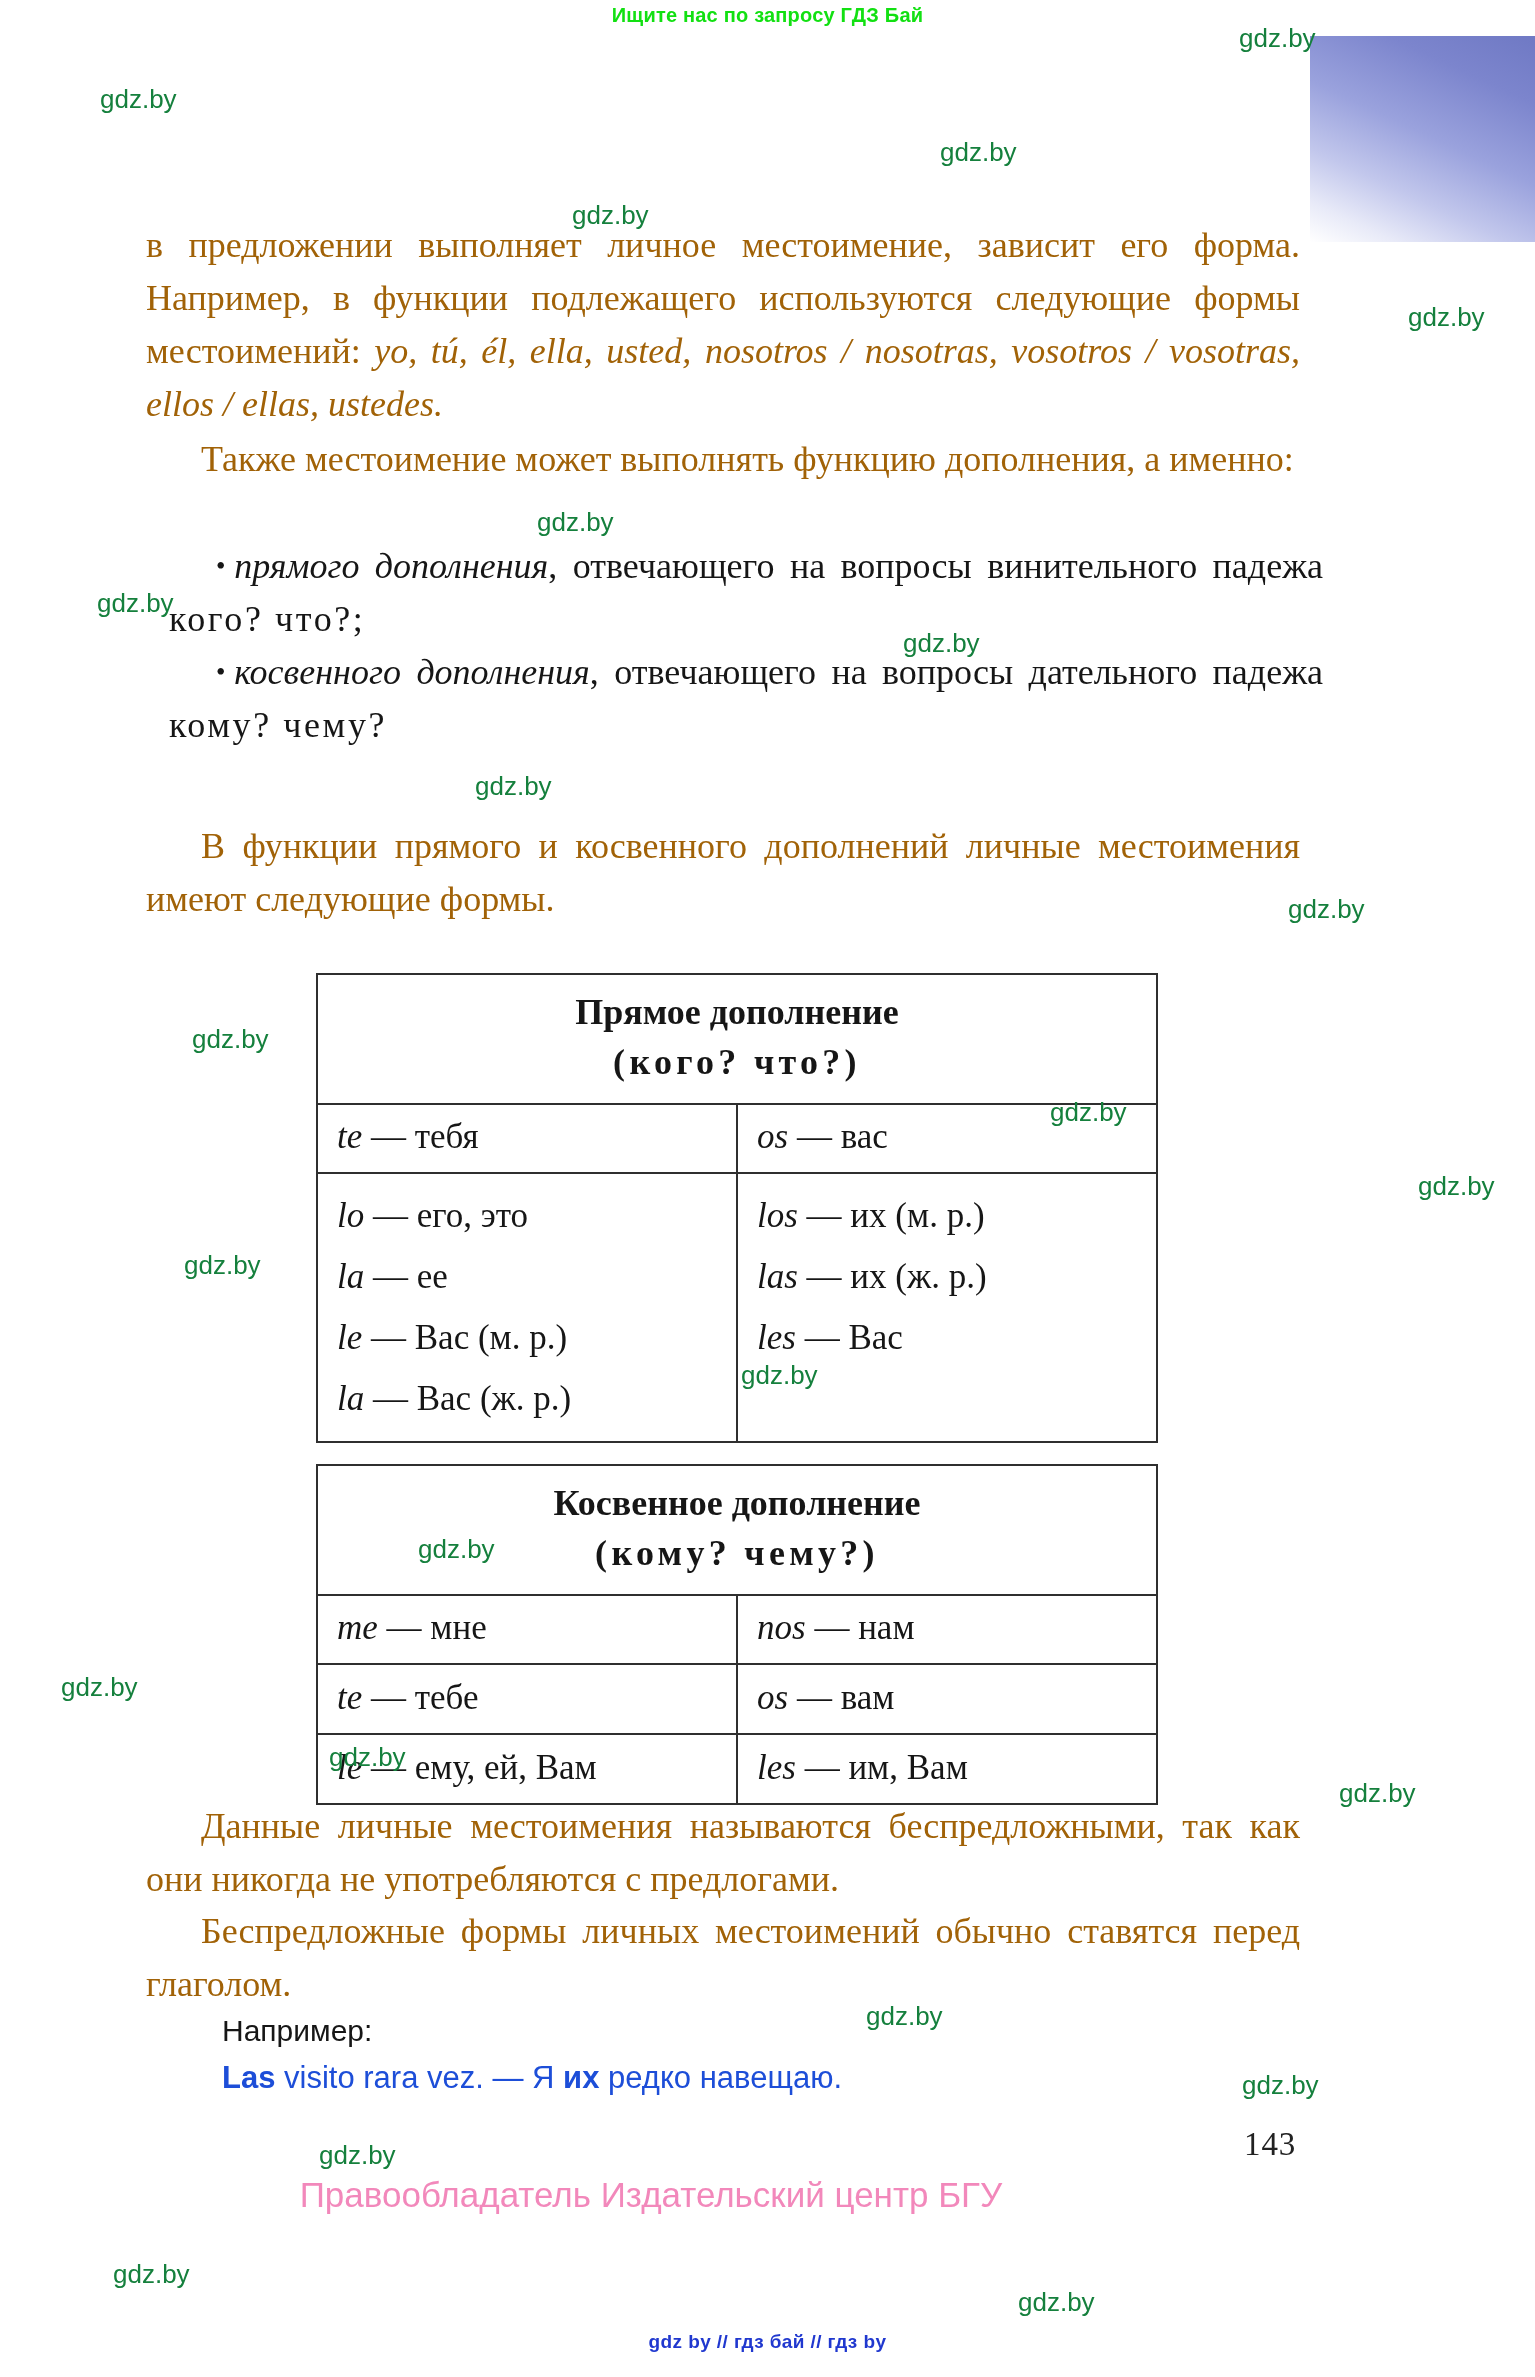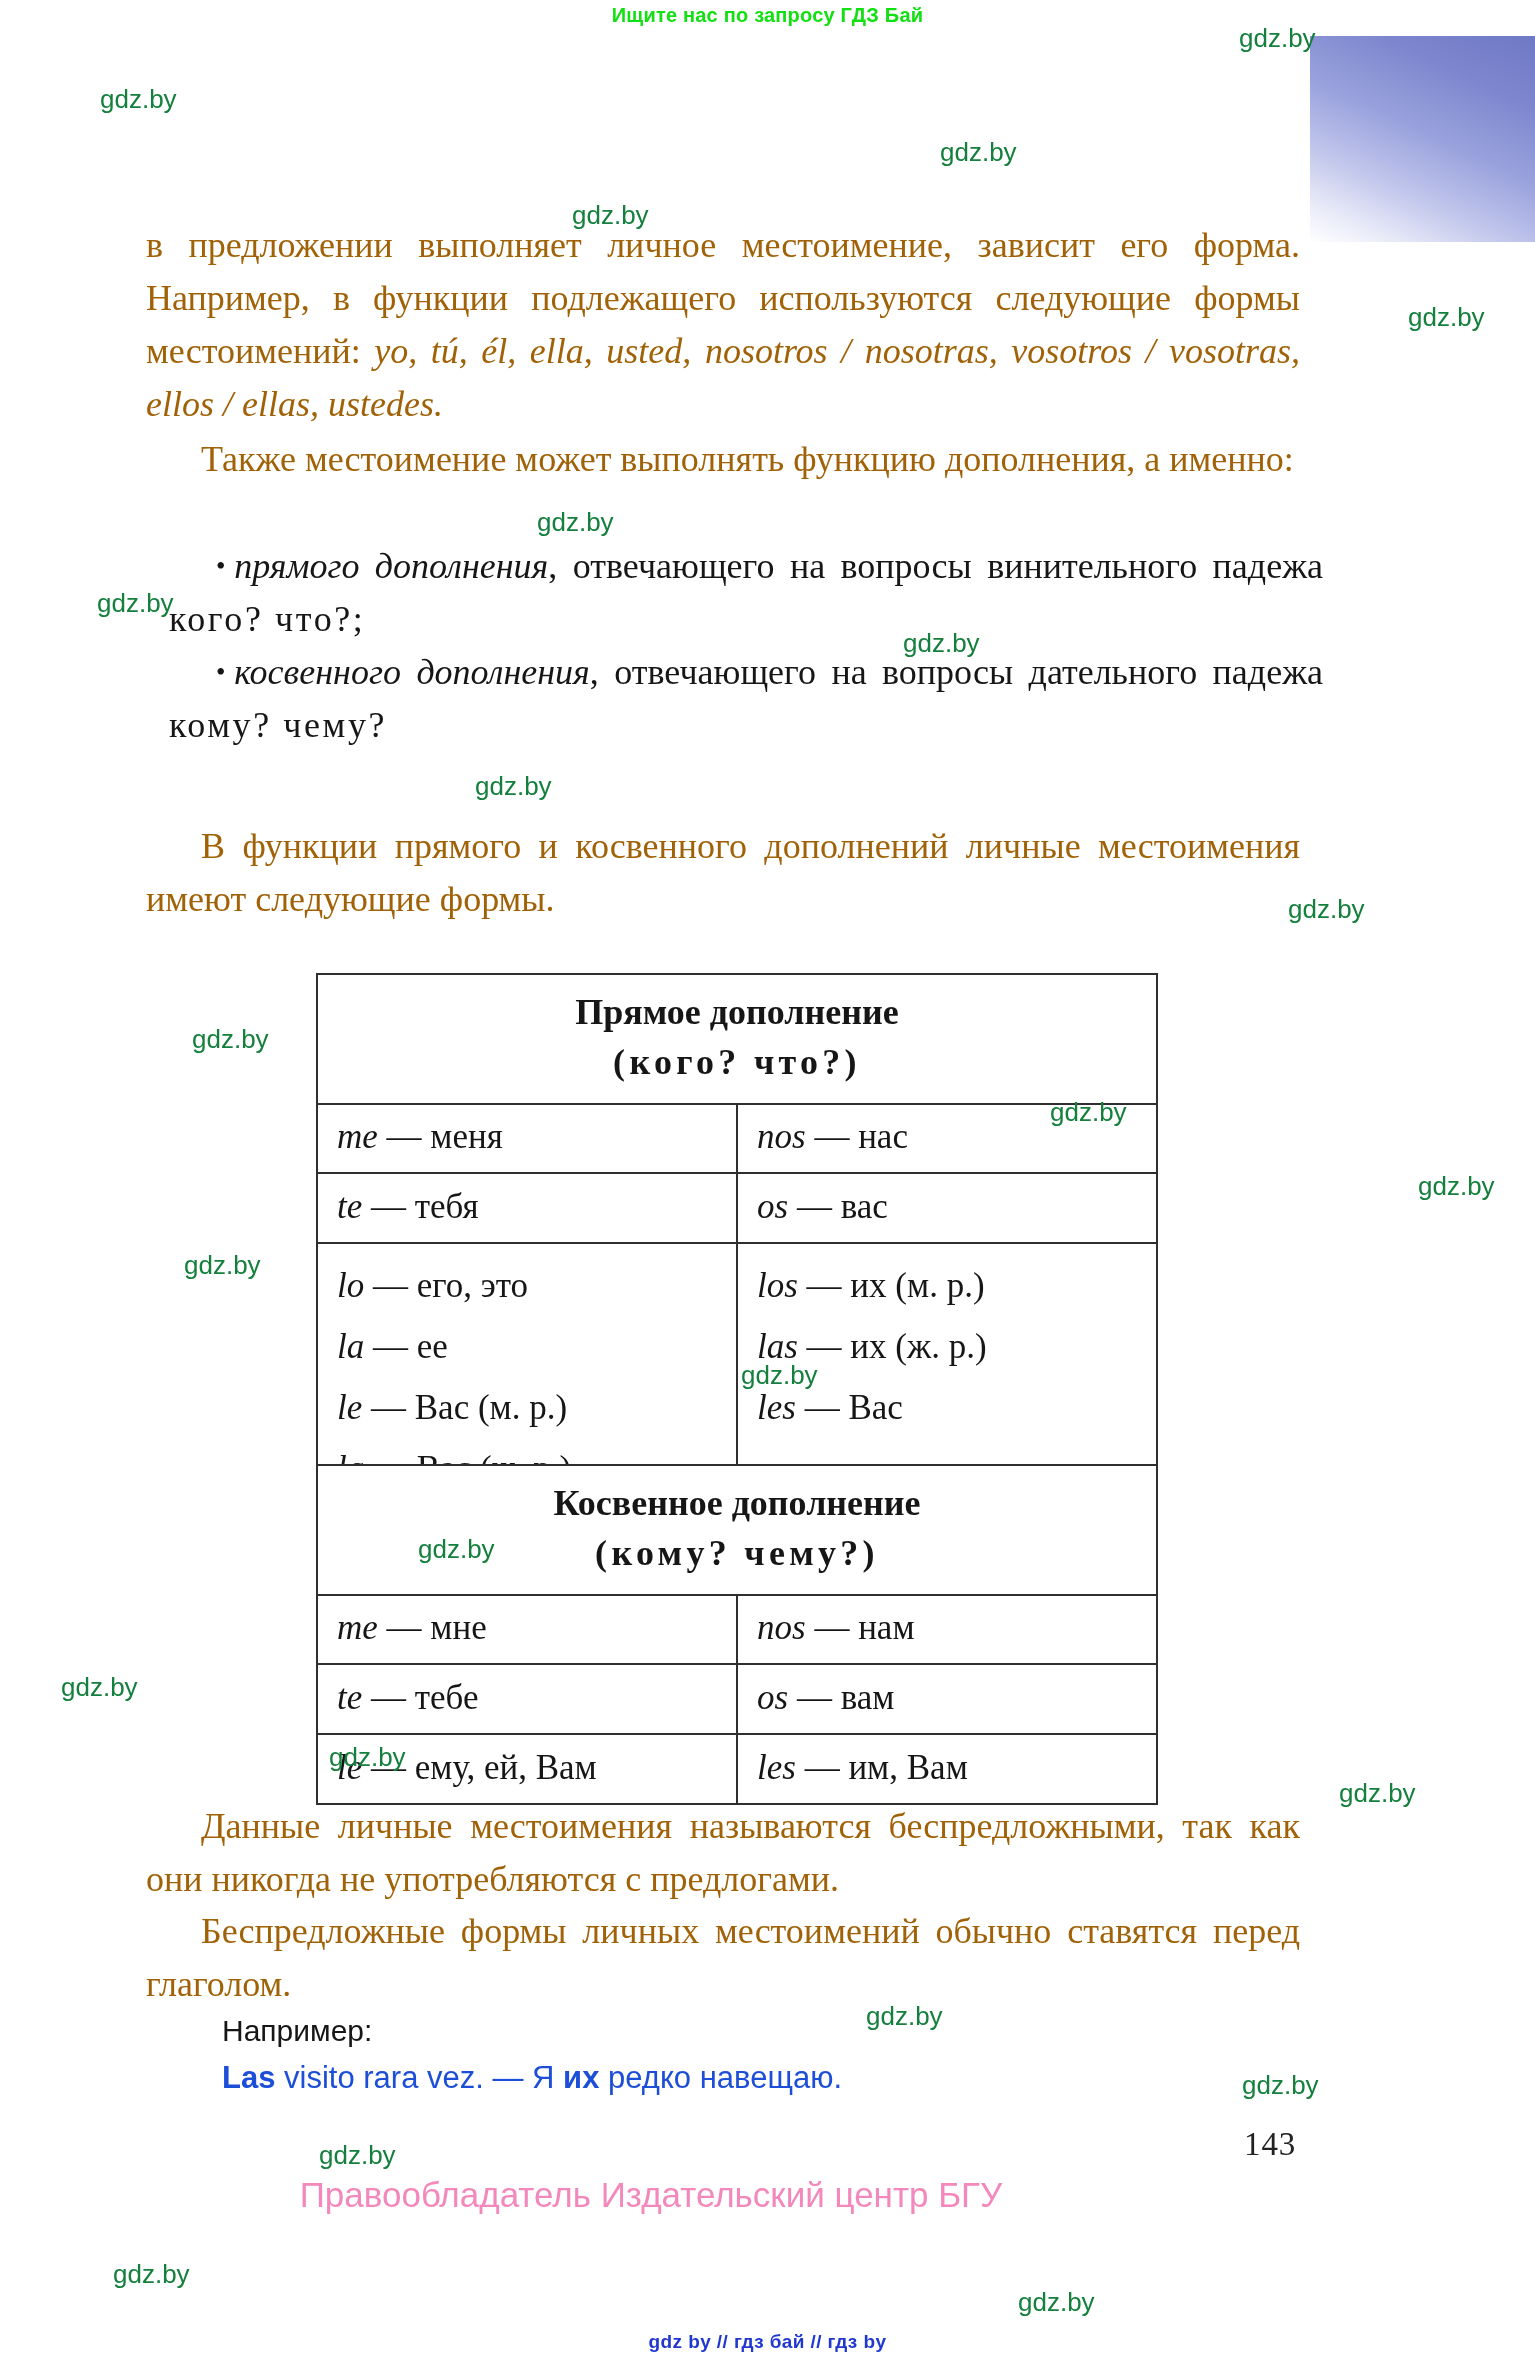--- a/index.html
+++ b/index.html
@@ -193,24 +193,20 @@
   <div class="para indent" style="top:820px;"><span>В функции прямого и косвенного дополнений личные местоимения имеют следующие формы.</span></div>
 
   <table class="gram-table" style="left:316px; top:973px; width:840px;">
     <colgroup>
         <col style="width:420px">
         <col style="width:420px">
       </colgroup>
     <tbody>
       <tr>
         <td class="head" colspan="2"><span>Прямое дополнение</span><br><span class="q">(кого? что?)</span></td>
-      </tr>
-      <tr>
-        <td class="rowcell"><span class="es">me</span><span> — меня</span></td>
-        <td class="rowcell"><span class="es">nos</span><span> — нас</span></td>
       </tr>
       <tr>
         <td class="rowcell"><span class="es">te</span><span> — тебя</span></td>
         <td class="rowcell"><span class="es">os</span><span> — вас</span></td>
       </tr>
       <tr>
         <td class="multi">
           <span class="es">lo</span><span> — его, это</span><br>
           <span class="es">la</span><span> — ее</span><br>
           <span class="es">le</span><span> — Вас (м. р.)</span><br>

